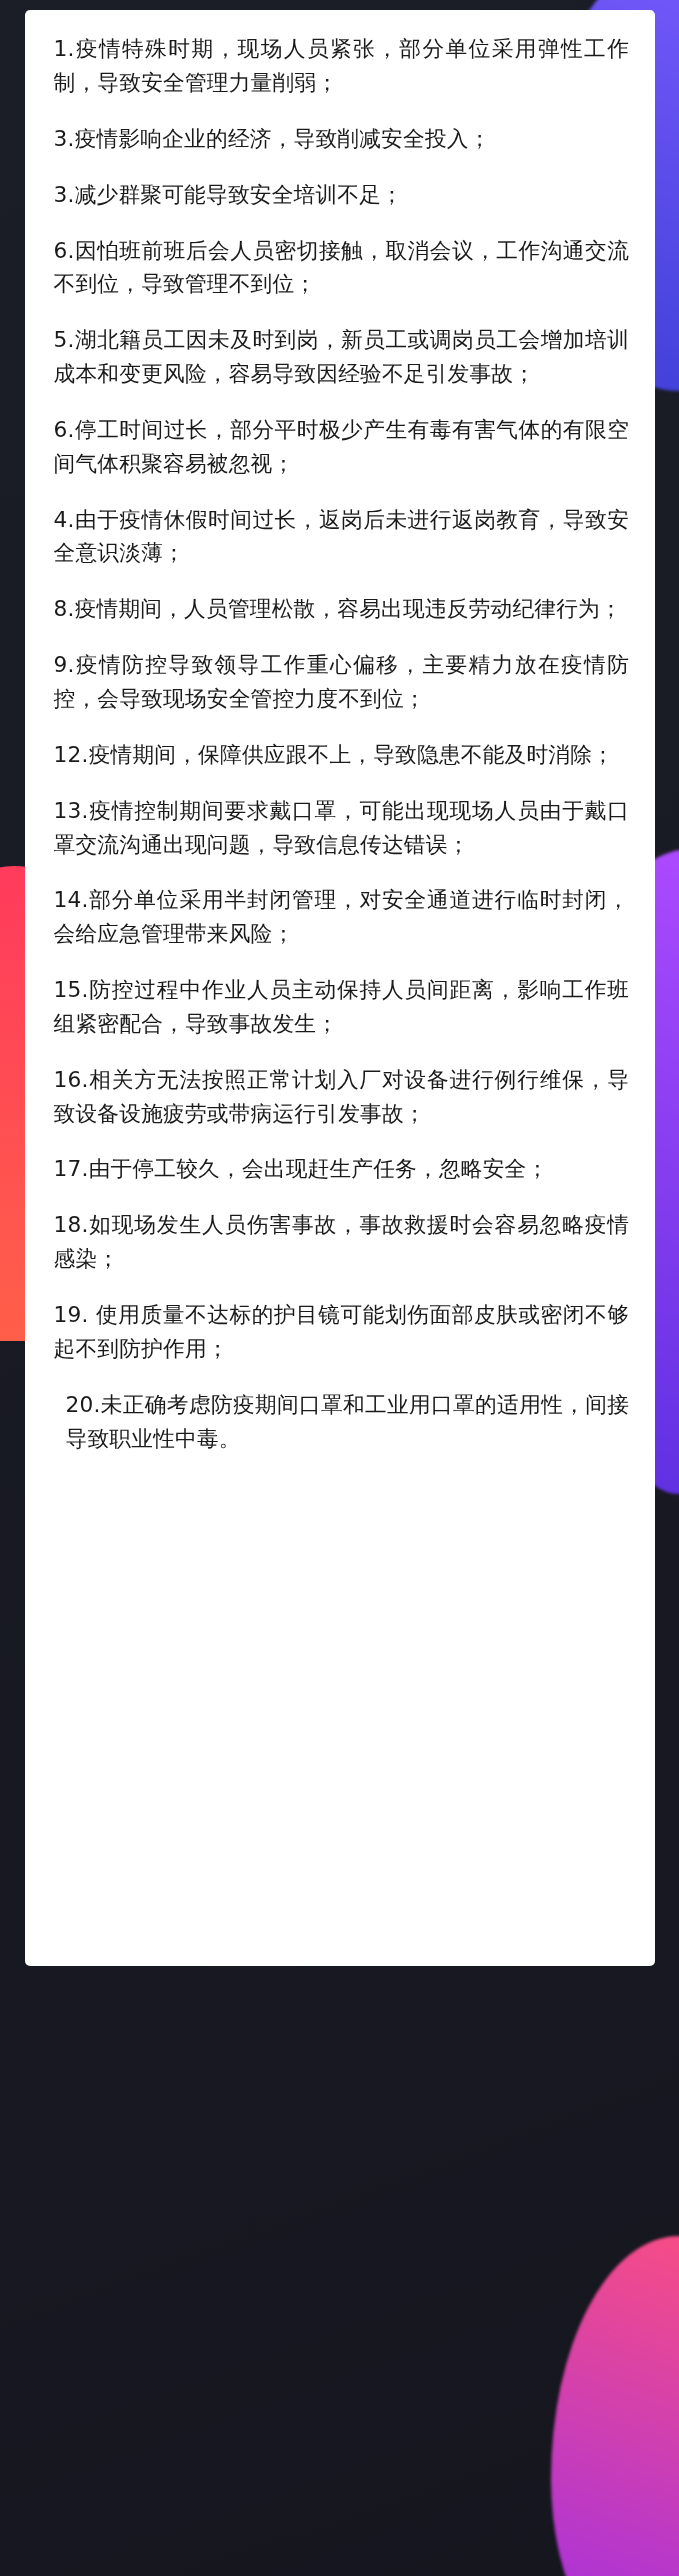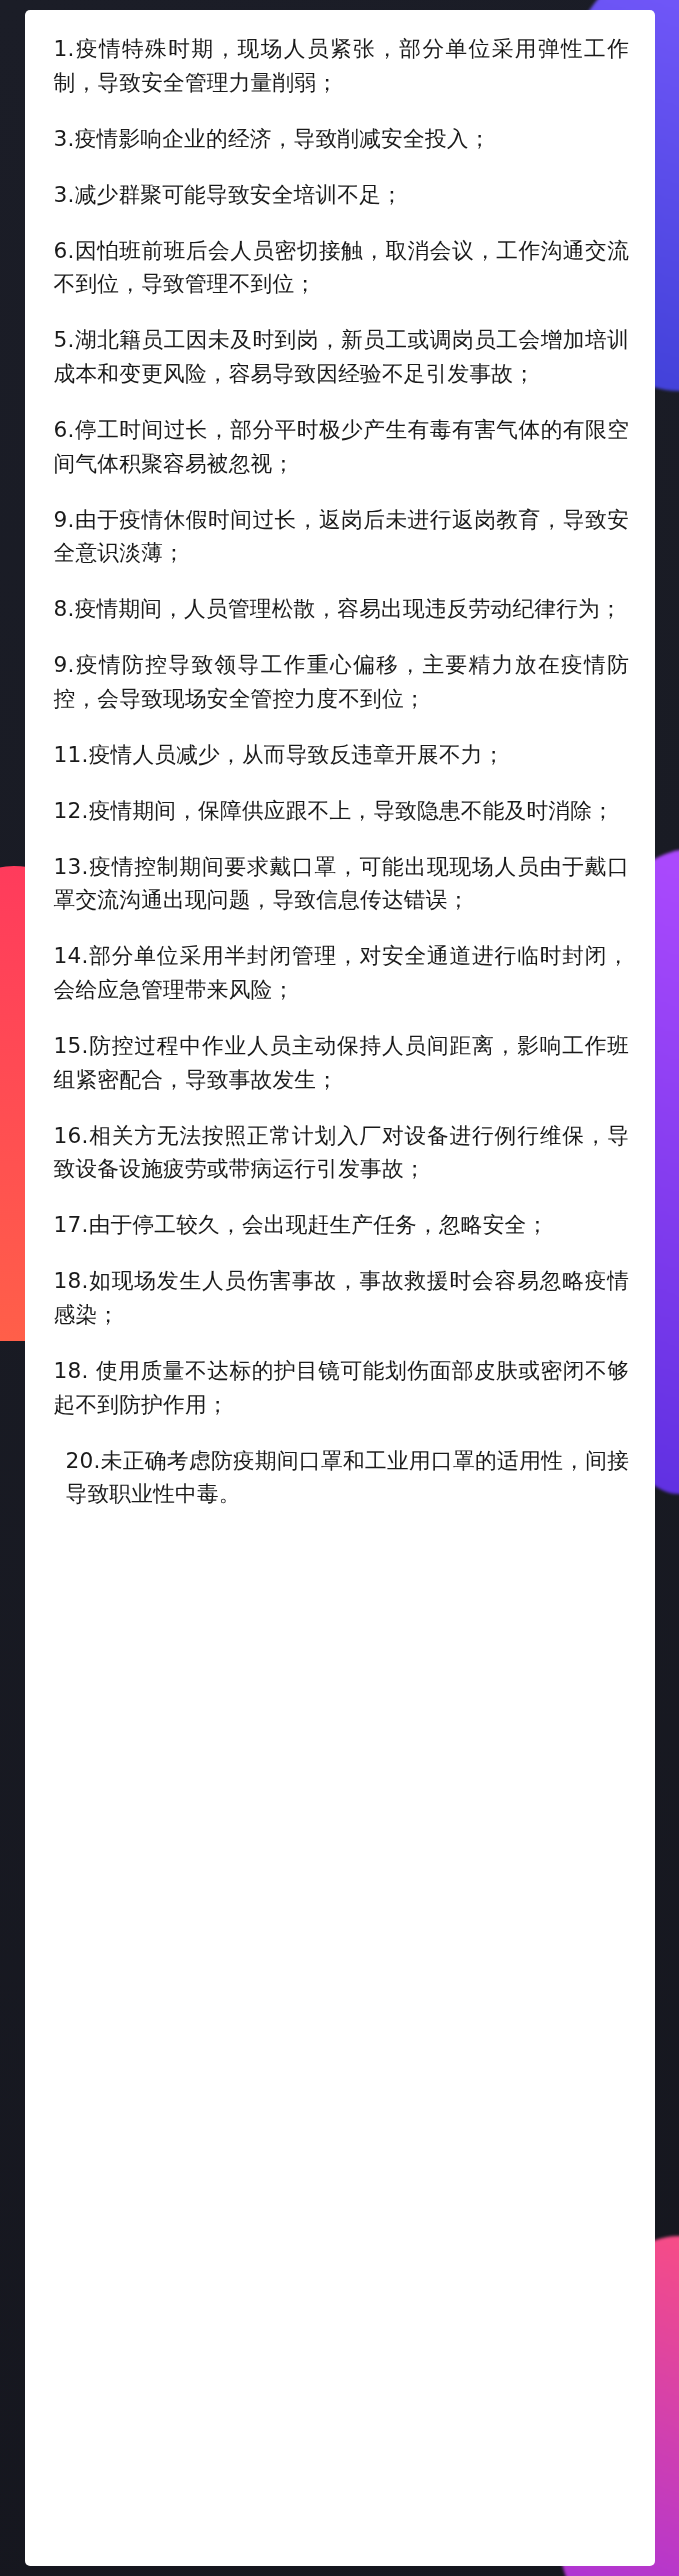--- a/index.html
+++ b/index.html
@@ -60,21 +60,21 @@
     background: linear-gradient(200deg, #ff4f7d 0%, #9b2ee8 100%);
     border-radius: 50% 50% 55% 45% / 55% 45% 55% 45%;
   }
 
   
   .card {
     position: absolute;
     left: 24.6px;
     top: 10.2px;
     width: 630px;
-    height: 2556px;
+    height: 1956px;
     background: #ffffff;
     border-radius: 5.1px;
     box-sizing: border-box;
     padding: 22px 25.5px 22px 29px;
   }
 
   .item {
     color: #1a1a1a;
     font-size: 21.7px;
     line-height: 1.56;
@@ -100,29 +100,28 @@
   <div class="bg-blob blob-right-mid"></div>
   <div class="bg-blob blob-right-bottom"></div>
 
   <div class="card">
     <p class="item">1.疫情特殊时期，现场人员紧张，部分单位采用弹性工作制，导致安全管理力量削弱；</p>
     <p class="item">3.疫情影响企业的经济，导致削减安全投入；</p>
     <p class="item">3.减少群聚可能导致安全培训不足；</p>
     <p class="item">6.因怕班前班后会人员密切接触，取消会议，工作沟通交流不到位，导致管理不到位；</p>
     <p class="item">5.湖北籍员工因未及时到岗，新员工或调岗员工会增加培训成本和变更风险，容易导致因经验不足引发事故；</p>
     <p class="item">6.停工时间过长，部分平时极少产生有毒有害气体的有限空间气体积聚容易被忽视；</p>
-    <p class="item">9.由于疫情休假时间过长，返岗后未进行返岗教育，导致安全意识淡薄；</p>
+    <p class="item">4.由于疫情休假时间过长，返岗后未进行返岗教育，导致安全意识淡薄；</p>
     <p class="item">8.疫情期间，人员管理松散，容易出现违反劳动纪律行为；</p>
     <p class="item">9.疫情防控导致领导工作重心偏移，主要精力放在疫情防控，会导致现场安全管控力度不到位；</p>
-    <p class="item">11.疫情人员减少，从而导致反违章开展不力；</p>
     <p class="item">12.疫情期间，保障供应跟不上，导致隐患不能及时消除；</p>
     <p class="item">13.疫情控制期间要求戴口罩，可能出现现场人员由于戴口罩交流沟通出现问题，导致信息传达错误；</p>
     <p class="item">14.部分单位采用半封闭管理，对安全通道进行临时封闭，会给应急管理带来风险；</p>
     <p class="item">15.防控过程中作业人员主动保持人员间距离，影响工作班组紧密配合，导致事故发生；</p>
     <p class="item">16.相关方无法按照正常计划入厂对设备进行例行维保，导致设备设施疲劳或带病运行引发事故；</p>
     <p class="item">17.由于停工较久，会出现赶生产任务，忽略安全；</p>
     <p class="item">18.如现场发生人员伤害事故，事故救援时会容易忽略疫情感染；</p>
-    <p class="item">18. 使用质量不达标的护目镜可能划伤面部皮肤或密闭不够起不到防护作用；</p>
+    <p class="item">19. 使用质量不达标的护目镜可能划伤面部皮肤或密闭不够起不到防护作用；</p>
     <p class="item">20.未正确考虑防疫期间口罩和工业用口罩的适用性，间接导致职业性中毒。</p>
   </div>
 
 </div>
 
 
 </body></html>

